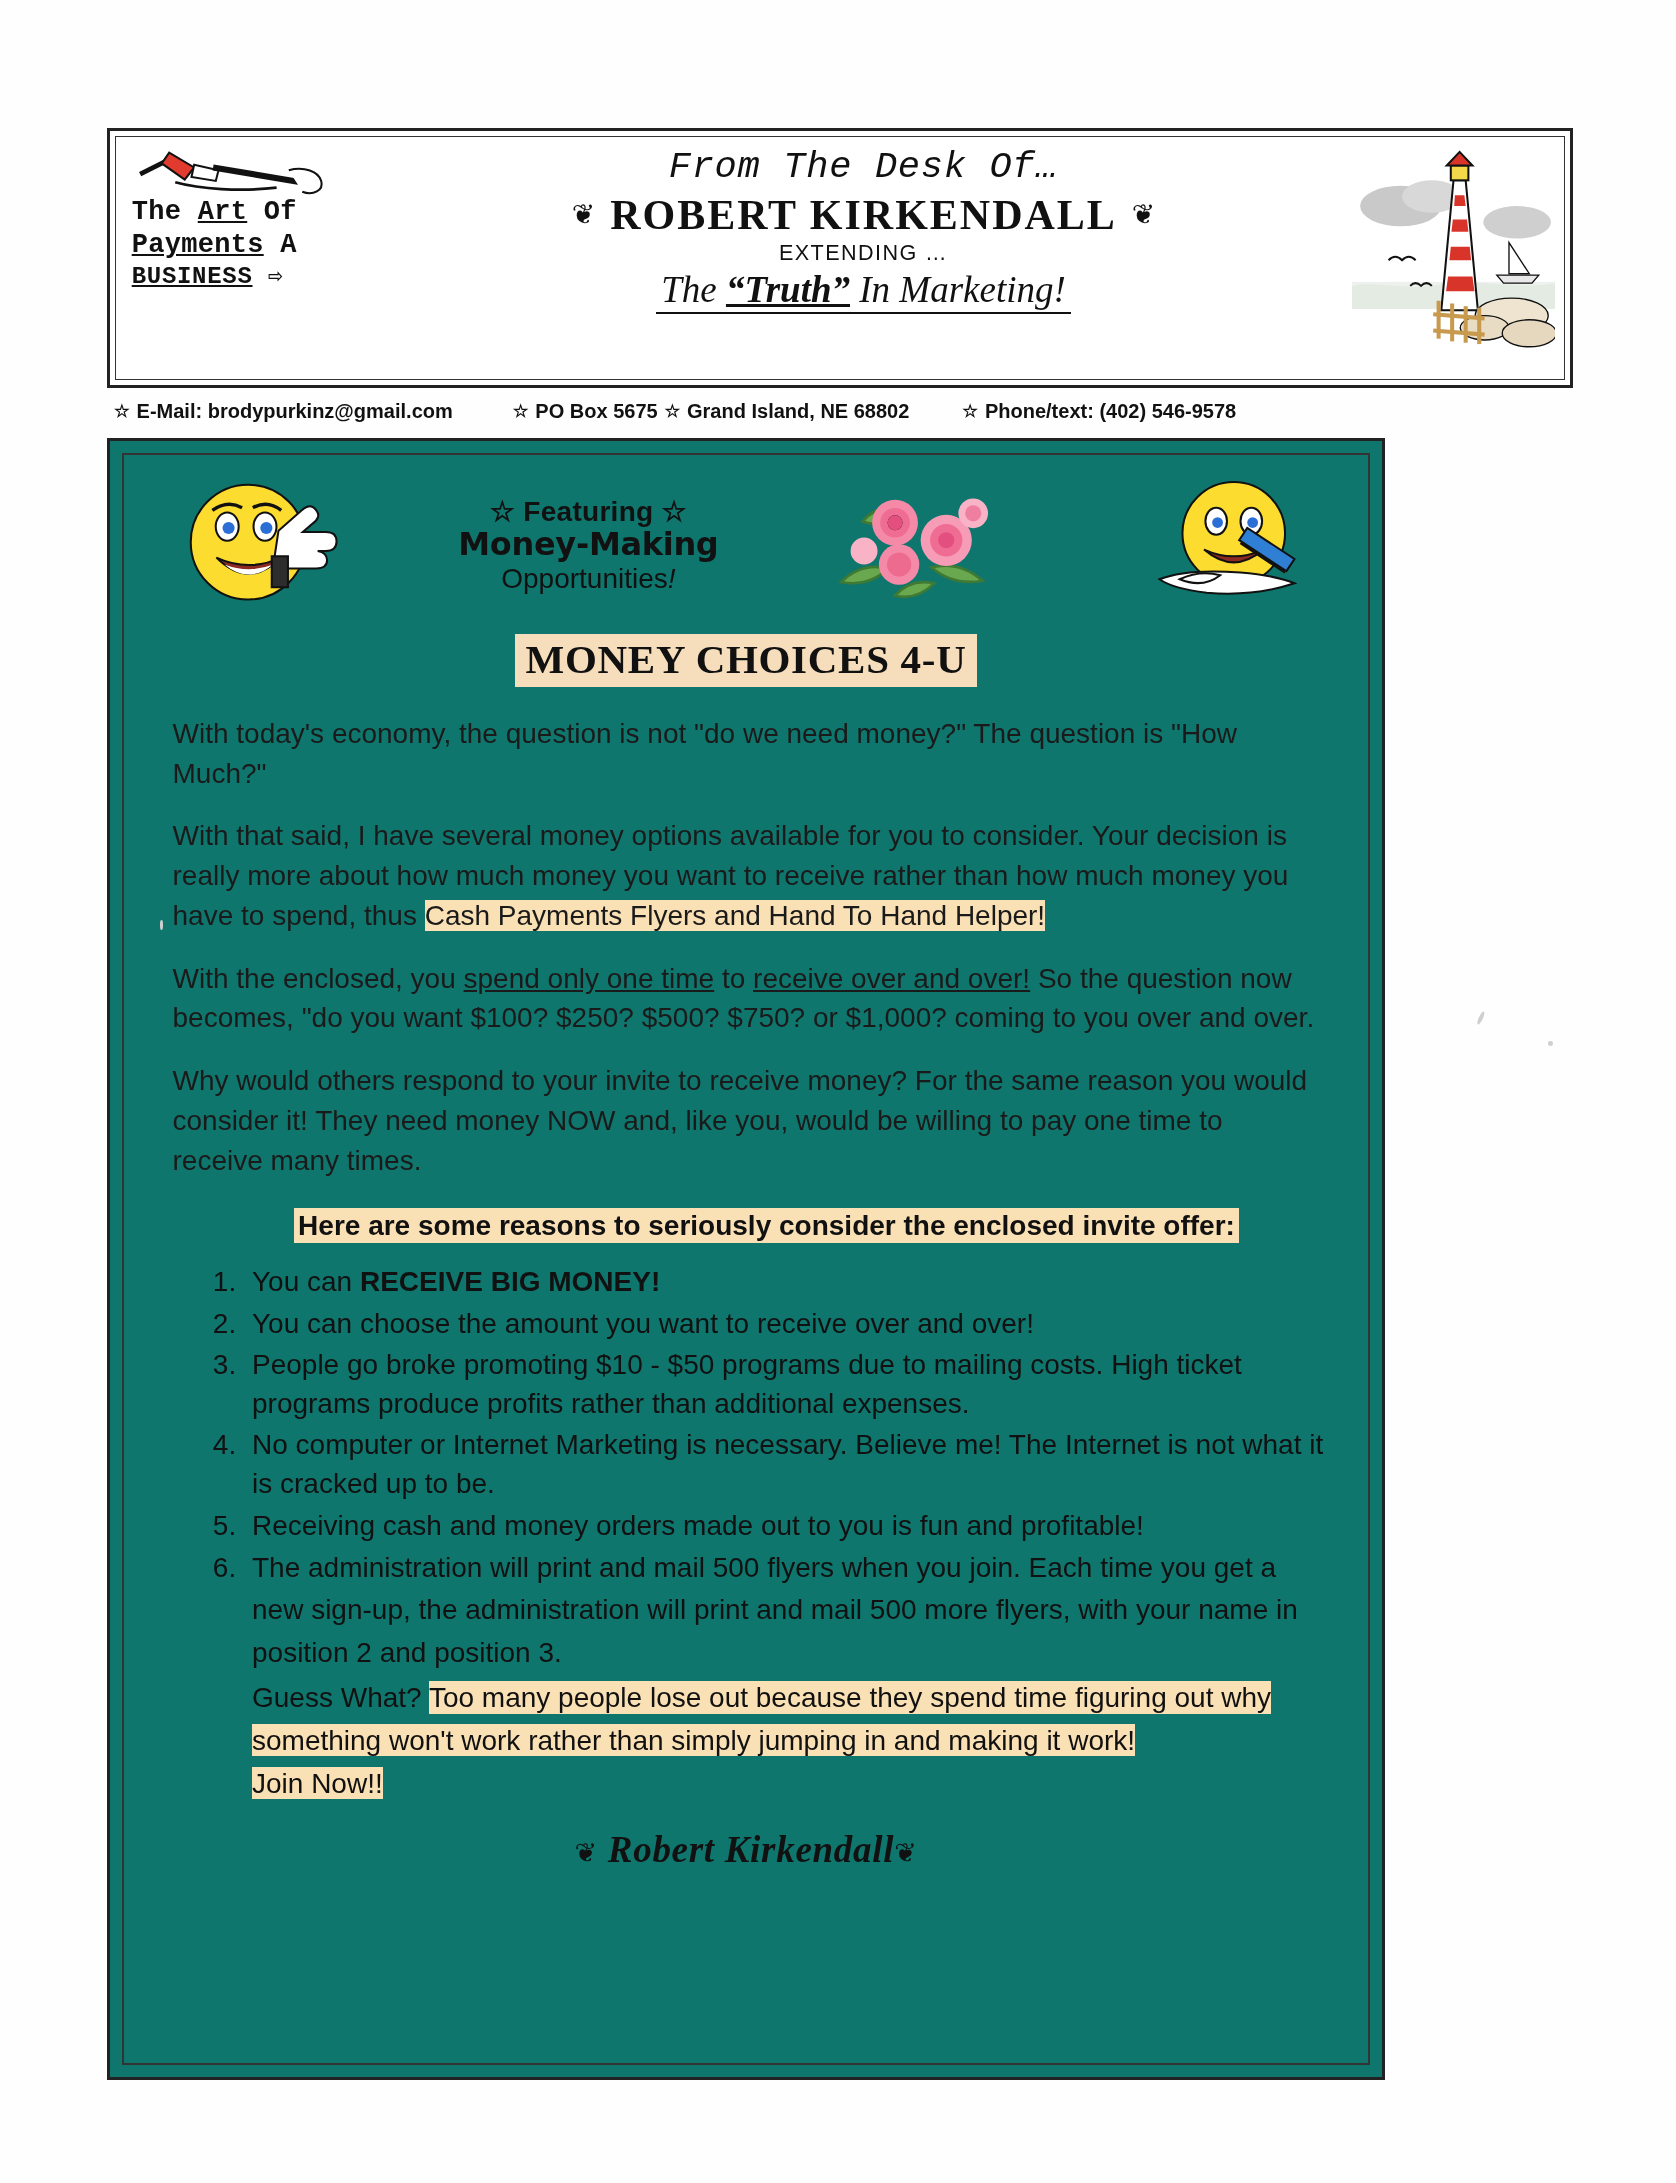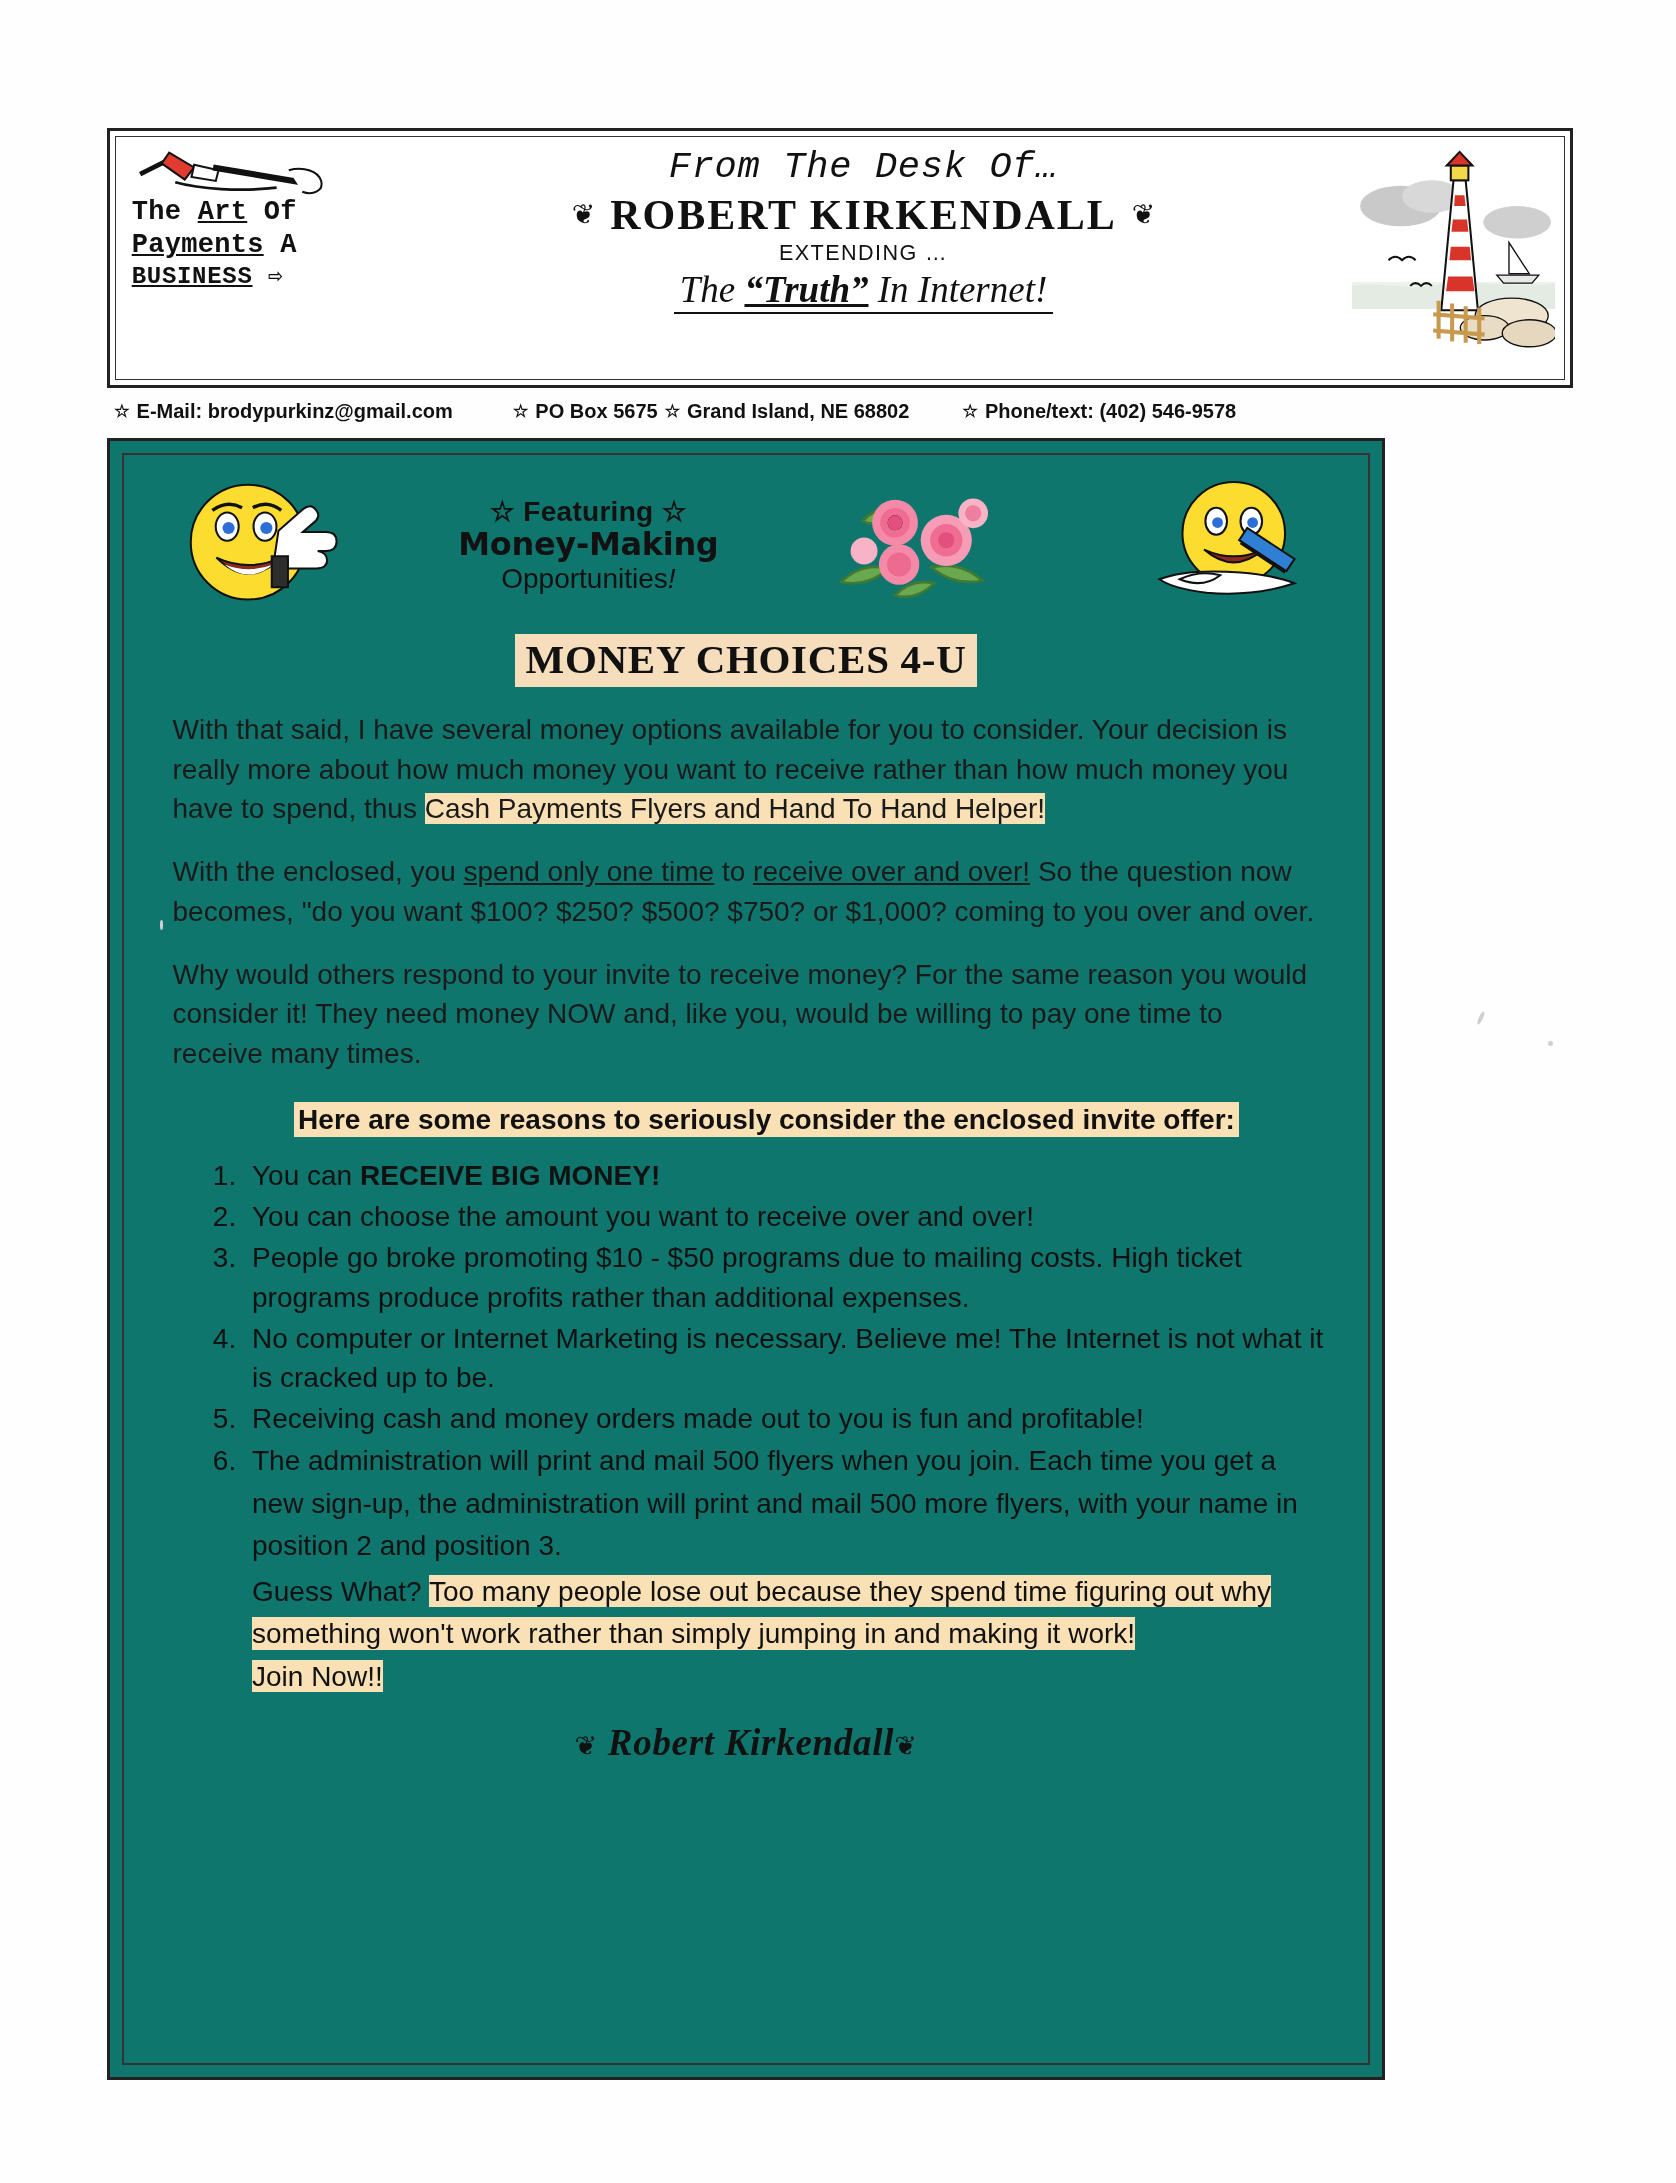--- a/index.html
+++ b/index.html
@@ -293,21 +293,21 @@
 
       <div class="lh-center">
         <div class="from-desk">From The Desk Of…</div>
         <div class="name-row">
           <span class="swirl">❦</span>
           <span class="owner-name">ROBERT KIRKENDALL</span>
           <span class="swirl">❦</span>
         </div>
         <div class="extending">EXTENDING …</div>
         <div>
-          <span class="tagline"><span>The </span><span class="q">“Truth”</span><span> In Internet!</span></span>
+          <span class="tagline"><span>The </span><span class="q">“Truth”</span><span> In Marketing!</span></span>
         </div>
       </div>
 
       <div class="lh-right">
         <svg class="lighthouse-art" viewBox="0 0 300 350">
 
           <ellipse cx="72" cy="96" rx="60" ry="30" fill="#c9c9c9"></ellipse>
           <ellipse cx="118" cy="82" rx="44" ry="24" fill="#d8d8d8"></ellipse>
           <ellipse cx="244" cy="120" rx="50" ry="24" fill="#cfcfcf"></ellipse>
 
@@ -432,20 +432,21 @@
               <path d="M60 150 q30 -14 60 -6 q-26 20 -60 6 Z" fill="#ffffff" stroke="#111" stroke-width="3"></path>
             </svg>
           </div>
 
         </div>
 
         <div class="title-wrap">
           <span class="doc-title">MONEY CHOICES 4-U</span>
         </div>
 
+        <div class="para first">With today's economy, the question is not "do we need money?"  The question is "How Much?"</div>
 
         <div class="para">
           <span>With that said, I have several money options available for you to consider.  Your decision is really more about how much money you want to receive rather than how much money you have to spend, thus </span><span class="hl">Cash Payments Flyers and Hand To Hand Helper!</span>
         </div>
 
         <div class="para">
           <span>With the enclosed, you </span><span class="u">spend only one time</span><span> to </span><span class="u">receive over and over!</span><span>  So the question now becomes, "do you want $100? $250? $500? $750? or $1,000? coming to you over and over.</span>
         </div>
 
         <div class="para">Why would others respond to your invite to receive money?  For the same reason you would consider it!  They need money NOW and, like you, would be willing to pay one time to receive many times.</div>

